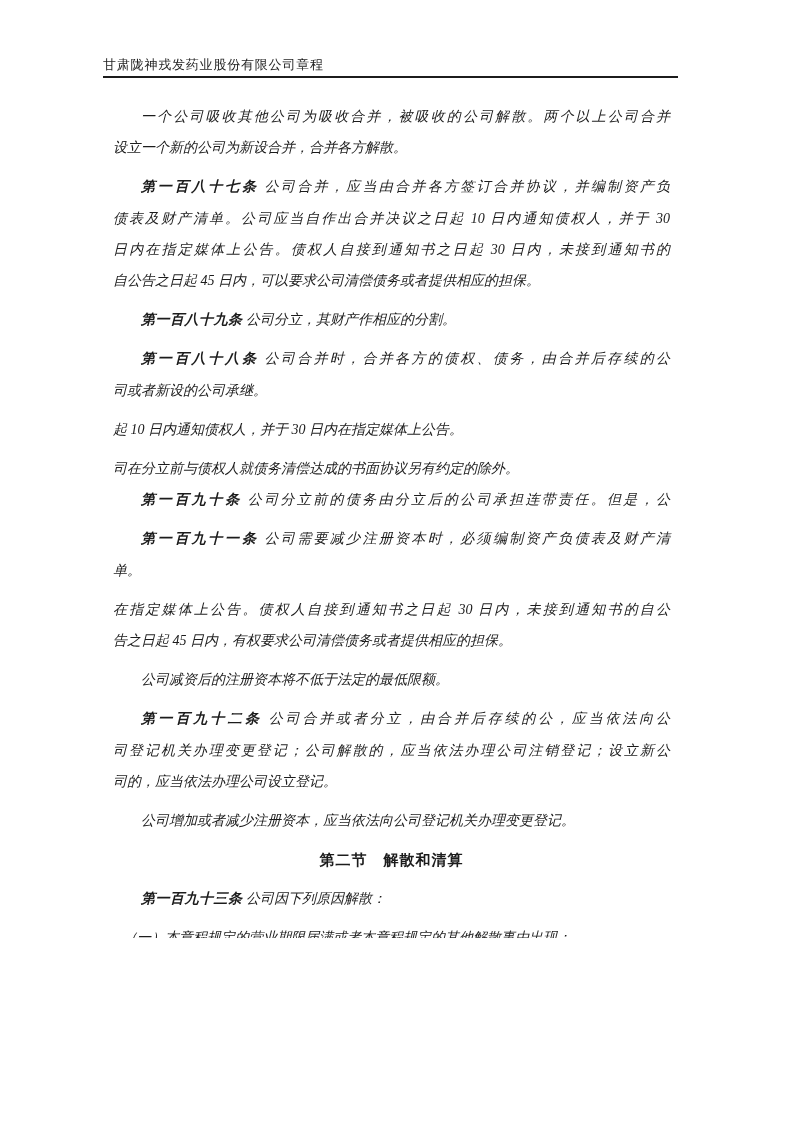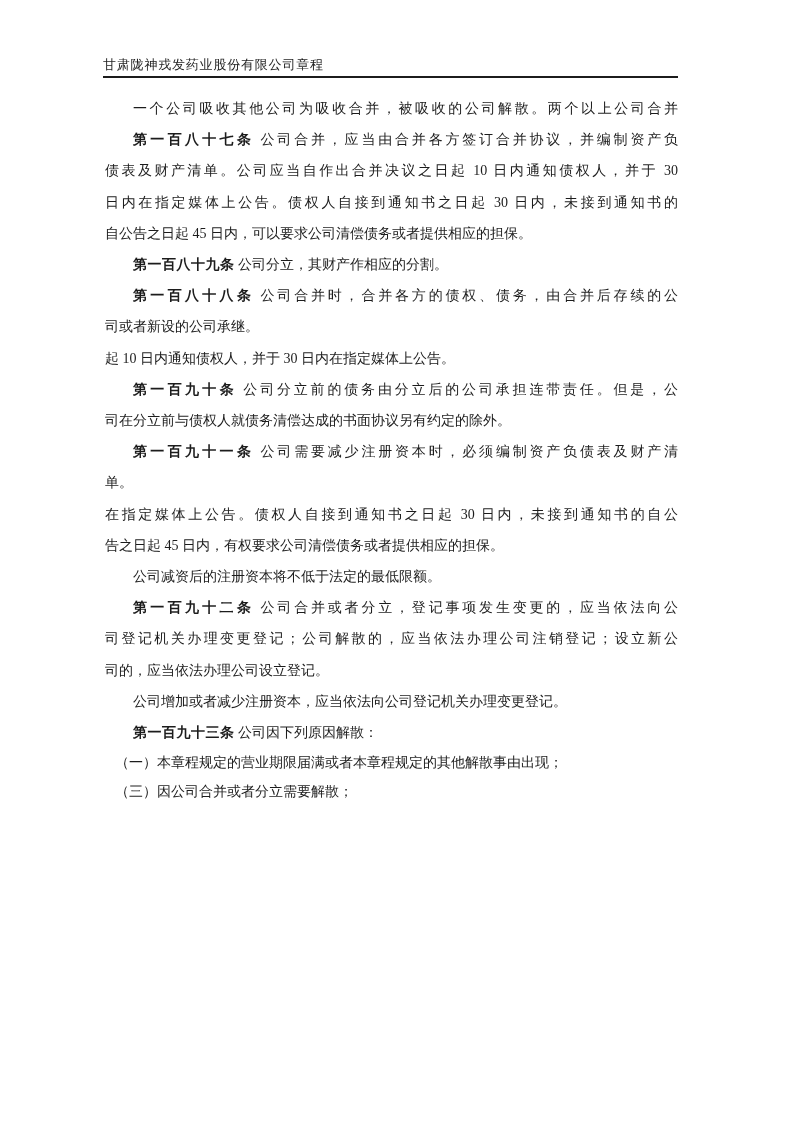--- a/index.html
+++ b/index.html
@@ -19,21 +19,21 @@
   }
   .hdr-title {
     font-size:13px; line-height:15px; letter-spacing:0.8px;
     color:#1f1f1f; white-space:nowrap;
   }
   
   .doc-body {
     position:absolute; left:105px; top:93px; width:573px;
     font-size:14px; color:#1c1c1c;
   }
-  .para { margin:0; }
+  .para { margin:8px;font-style:italic; }
   .ln { display:block; line-height:31.2px; }
   .jl  { text-align:justify; text-align-last:justify; text-justify:inter-character; }
   .ind { text-indent:28px; }
   .item .ln { line-height:29px; text-indent:10px; }
   .art {
     font-weight:700;
     font-family:"Liberation Sans", sans-serif;
     letter-spacing:0.5px;
   }
   .heading {
@@ -55,60 +55,62 @@
 <div class="page">
 
   <div class="hdr">
     <div class="hdr-title">甘肃陇神戎发药业股份有限公司章程</div>
 
   </div>
 
   <div class="doc-body" id="doc-body">
       <p class="para">
         <span class="ln jl ind"><span>一个公司吸收其他公司为吸收合并，被吸收的公司解散。两个以上公司合并</span></span>
+        <span class="ln"><span>设立一个新的公司为新设合并，合并各方解散。</span></span>
       </p>
       <p class="para">
         <span class="ln jl ind"><b class="art">第一百八十七条</b> <span>公司合并，应当由合并各方签订合并协议，并编制资产负</span></span>
         <span class="ln jl"><span>债表及财产清单。公司应当自作出合并决议之日起 10 日内通知债权人，并于 30</span></span>
         <span class="ln jl"><span>日内在指定媒体上公告。债权人自接到通知书之日起 30 日内，未接到通知书的</span></span>
         <span class="ln"><span>自公告之日起 45 日内，可以要求公司清偿债务或者提供相应的担保。</span></span>
       </p>
       <p class="para">
         <span class="ln ind"><b class="art">第一百八十九条</b> <span>公司分立，其财产作相应的分割。</span></span>
       </p>
       <p class="para">
         <span class="ln jl ind"><b class="art">第一百八十八条</b> <span>公司合并时，合并各方的债权、债务，由合并后存续的公</span></span>
         <span class="ln"><span>司或者新设的公司承继。</span></span>
       </p>
       <p class="para">
         <span class="ln"><span>起 10 日内通知债权人，并于 30 日内在指定媒体上公告。</span></span>
       </p>
       <p class="para">
+        <span class="ln"><span>司在分立前与债权人就债务清偿达成的书面协议另有约定的除外。</span></span>
         <span class="ln jl ind"><b class="art">第一百九十条</b> <span>公司分立前的债务由分立后的公司承担连带责任。但是，公</span></span>
-        <span class="ln"><span>司在分立前与债权人就债务清偿达成的书面协议另有约定的除外。</span></span>
       </p>
       <p class="para">
         <span class="ln jl ind"><b class="art">第一百九十一条</b> <span>公司需要减少注册资本时，必须编制资产负债表及财产清</span></span>
         <span class="ln"><span>单。</span></span>
       </p>
       <p class="para">
         <span class="ln jl"><span>在指定媒体上公告。债权人自接到通知书之日起 30 日内，未接到通知书的自公</span></span>
         <span class="ln"><span>告之日起 45 日内，有权要求公司清偿债务或者提供相应的担保。</span></span>
       </p>
       <p class="para">
         <span class="ln ind"><span>公司减资后的注册资本将不低于法定的最低限额。</span></span>
       </p>
       <p class="para">
-        <span class="ln jl ind"><b class="art">第一百九十二条</b> <span>公司合并或者分立，登记事项发生变更的，应当依法向公</span></span>
+        <span class="ln jl ind"><b class="art">第一百九十二条</b> <span>公司合并或者分立，由合并后存续的公，应当依法向公</span></span>
         <span class="ln jl"><span>司登记机关办理变更登记；公司解散的，应当依法办理公司注销登记；设立新公</span></span>
         <span class="ln"><span>司的，应当依法办理公司设立登记。</span></span>
       </p>
       <p class="para">
         <span class="ln ind"><span>公司增加或者减少注册资本，应当依法向公司登记机关办理变更登记。</span></span>
       </p>
+      <div class="heading">第二节　解散和清算</div>
       <p class="para">
         <span class="ln ind"><b class="art">第一百九十三条</b> <span>公司因下列原因解散：</span></span>
       </p>
       <p class="para item">
         <span class="ln"><span>（一）本章程规定的营业期限届满或者本章程规定的其他解散事由出现；</span></span>
       </p>
       <p class="para item">
         <span class="ln"><span>（三）因公司合并或者分立需要解散；</span></span>
       </p>
     </div>

